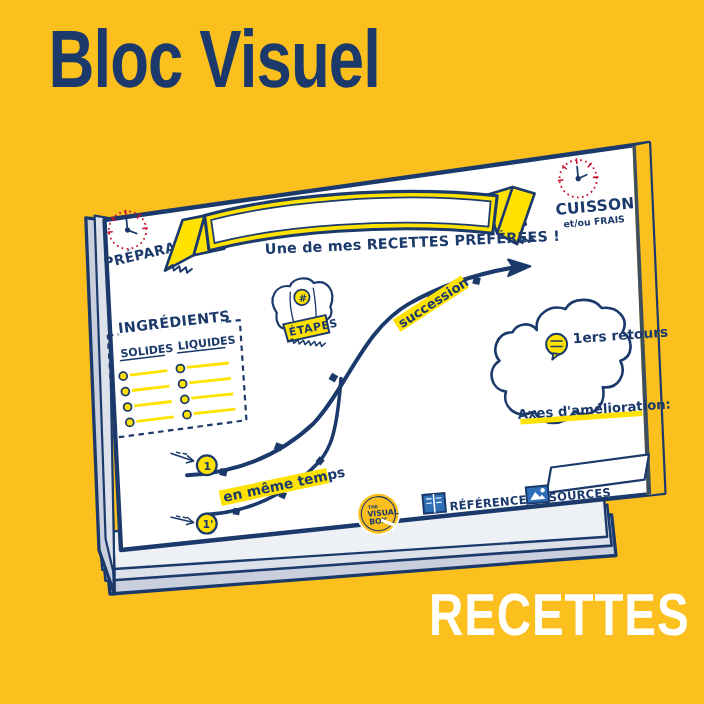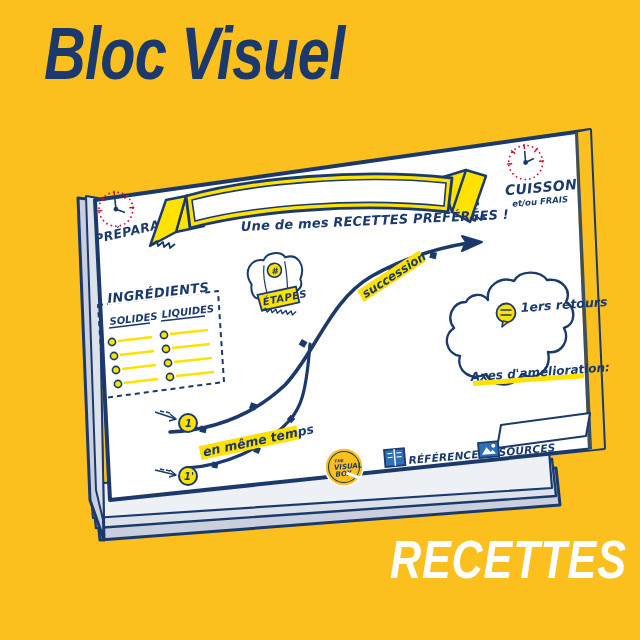--- a/index.html
+++ b/index.html
@@ -2,21 +2,21 @@
 <html><head>
 <meta charset="utf-8">
 <style>
   html,body{margin:0;padding:0;}
   body{
     width:640px;height:640px;overflow:hidden;
     background:#FBC01D;
     font-family:"Liberation Sans",sans-serif;
     position:relative;
   }
-  #page{position:absolute;inset:0;font-style:italic;}
+  #page{position:absolute;inset:0;}
 
   
   .poster-title{
     position:absolute;left:44px;top:16px;
     font-family:"Liberation Sans",sans-serif;
     font-weight:bold;
     font-size:74px;
     line-height:76px;
     letter-spacing:-1px;
     color:#1B3A6B;

